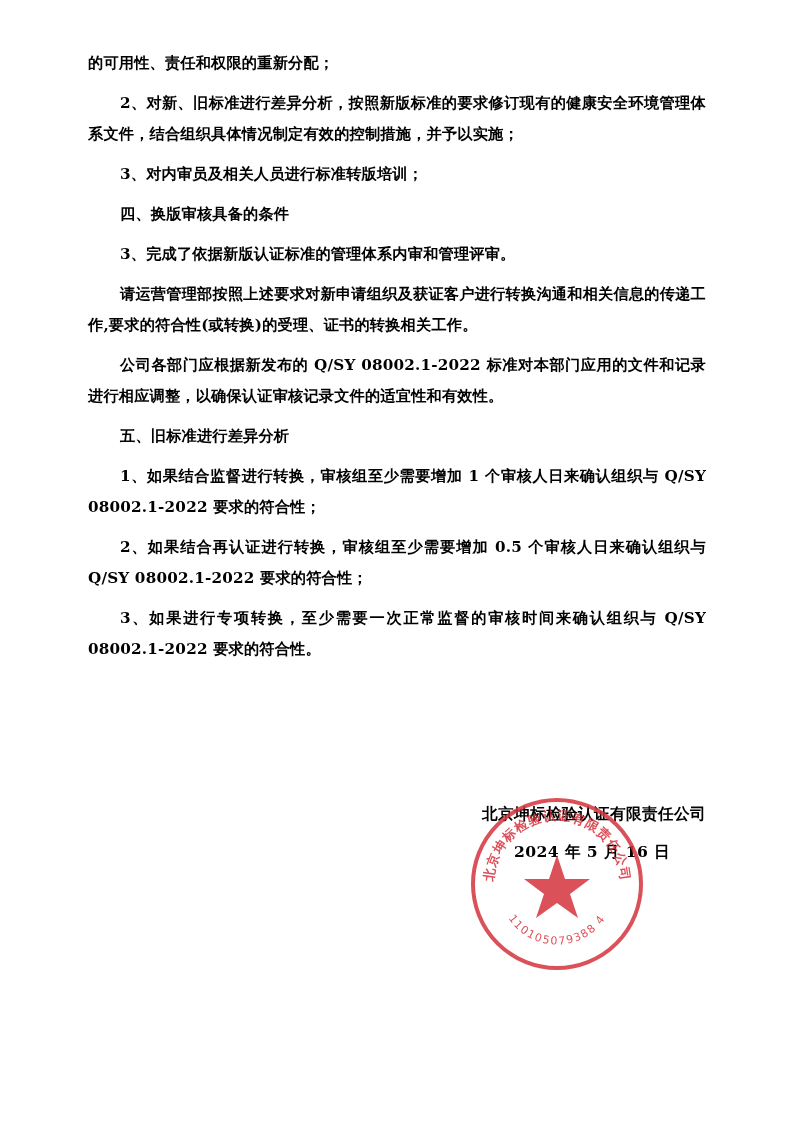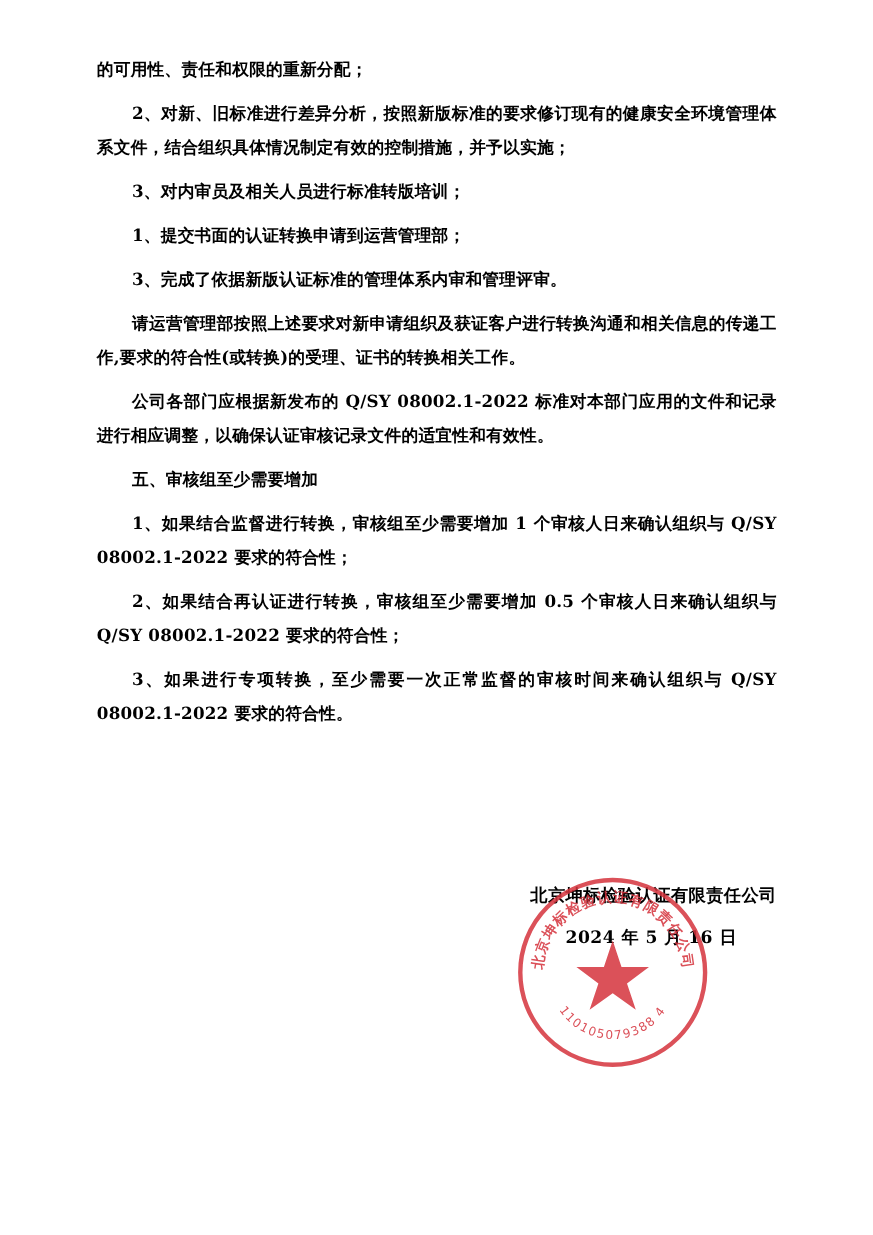--- a/index.html
+++ b/index.html
@@ -90,25 +90,25 @@
 </style>
 </head>
 <body>
 
 <div class="page">
 
   <div class="content">
     <p class="para noindent">的可用性、责任和权限的重新分配；</p>
     <p class="para indent">2、对新、旧标准进行差异分析，按照新版标准的要求修订现有的健康安全环境管理体系文件，结合组织具体情况制定有效的控制措施，并予以实施；</p>
     <p class="para indent">3、对内审员及相关人员进行标准转版培训；</p>
-    <p class="para indent">1、提交书面的认证转换申请到运营管理部；</p>
+    <p class="para indent">四、换版审核具备的条件</p>
     <p class="para indent">3、完成了依据新版认证标准的管理体系内审和管理评审。</p>
     <p class="para indent">请运营管理部按照上述要求对新申请组织及获证客户进行转换沟通和相关信息的传递工作,要求的符合性(或转换)的受理、证书的转换相关工作。</p>
     <p class="para indent">公司各部门应根据新发布的 Q/SY 08002.1-2022 标准对本部门应用的文件和记录进行相应调整，以确保认证审核记录文件的适宜性和有效性。</p>
-    <p class="para indent">五、审核组至少需要增加</p>
+    <p class="para indent">五、旧标准进行差异分析</p>
     <p class="para indent">1、如果结合监督进行转换，审核组至少需要增加 1 个审核人日来确认组织与 Q/SY 08002.1-2022 要求的符合性；</p>
     <p class="para indent">2、如果结合再认证进行转换，审核组至少需要增加 0.5 个审核人日来确认组织与 Q/SY 08002.1-2022 要求的符合性；</p>
     <p class="para indent">3、如果进行专项转换，至少需要一次正常监督的审核时间来确认组织与 Q/SY 08002.1-2022 要求的符合性。</p>
   </div>
 
   <div class="sign-block">
     <div class="sign-line">北京坤标检验认证有限责任公司</div>
     <div class="sign-line sign-date">2024 年 5 月 16 日</div>
   </div>
 

